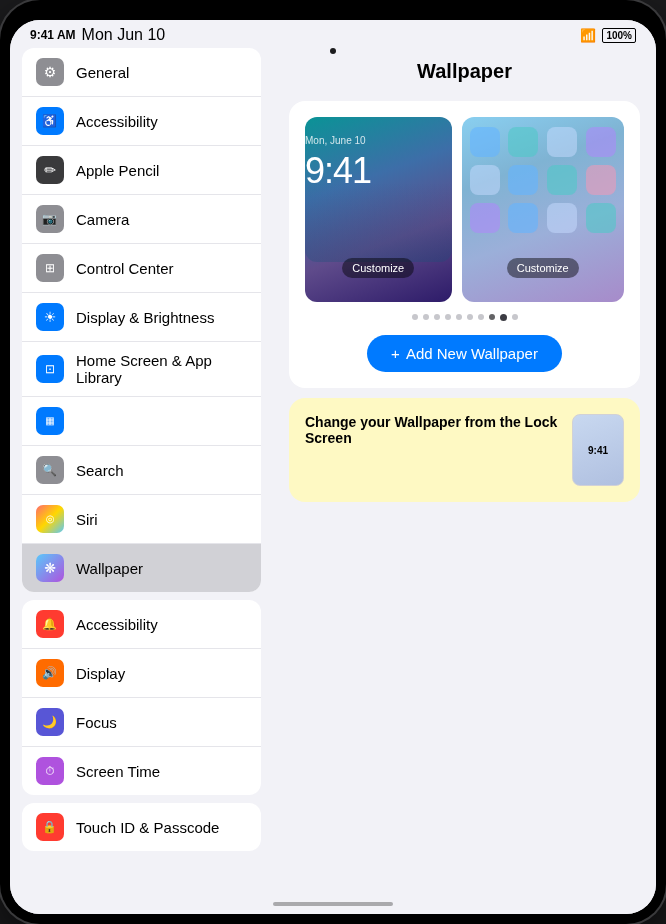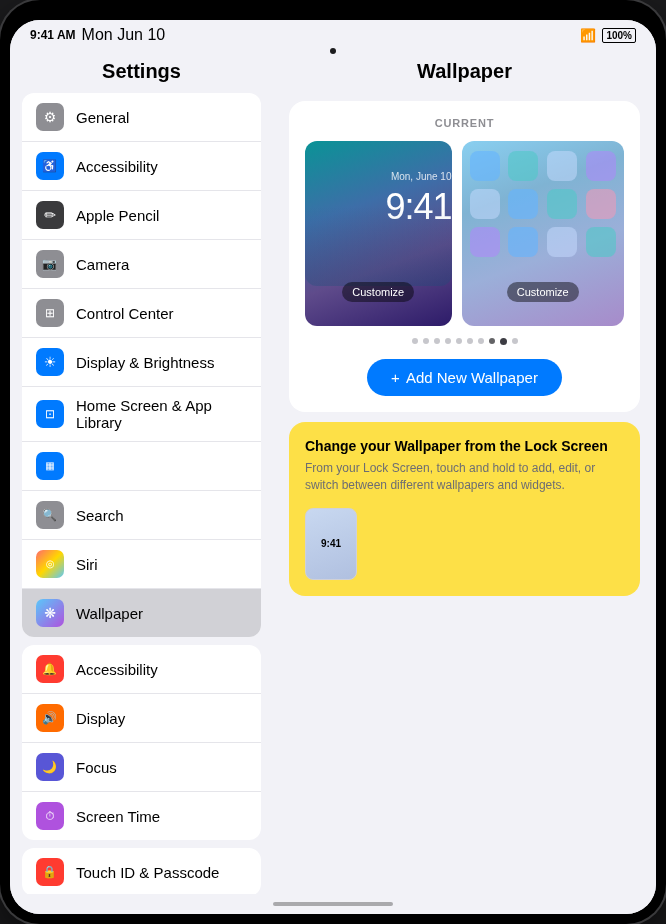--- a/index.html
+++ b/index.html
@@ -187,22 +187,22 @@
       overflow: hidden;
       position: relative;
       cursor: pointer;
     }
 
     
     .preview-lock {
       background: linear-gradient(160deg, #0a9396 0%, #3d6ea8 35%, #5f4b8b 65%, #2d1b69 100%);
       display: flex;
       flex-direction: column;
-      align-items: flex-end;
-      padding-top: 30px;
+      align-items: flex-start;
+      padding-top: 18px;
     }
 
     .preview-lock-time {
       font-size: 36px;
       font-weight: 200;
       color: #fff;
       letter-spacing: -1px;
     }
 
     
@@ -283,27 +283,26 @@
       padding: 10px 24px;
       border-radius: 22px;
       cursor: pointer;
       margin: 0 auto;
       width: fit-content;
     }
 
     
     .info-card {
       margin: 10px 16px;
-      background: #fde047;
+      background: #fef9c3;
       border-radius: 16px;
       padding: 16px;
       display: flex;
       gap: 14px;
       align-items: flex-start;
-      flex-direction: column;
     }
 
     .info-text { flex: 1; }
 
     .info-title {
       font-size: 14px;
       font-weight: 600;
       color: #000;
       margin-bottom: 6px;
     }
@@ -388,21 +387,20 @@
         <span style="font-size:13px;">📶</span>
         <span style="font-size:12px; display:flex; align-items:flex-start; gap:2px;">
           <span style="border:1.5px solid #000; border-radius:2px; padding:1px 3px; font-size:10px; font-weight:600;">100%</span>
         </span>
       </div>
     </div>
 
     <div class="main-content">
 
       <div class="sidebar">
-        <div class="sidebar-title">Settings</div>
 
         <div class="sidebar-scroll">
 
           <div class="sidebar-group">
             <div class="sidebar-item">
               <div class="sidebar-item-icon icon-gray">
                 <span class="icon-symbol">⚙</span>
               </div>
               <span class="sidebar-item-label">General</span>
             </div>
@@ -504,21 +502,20 @@
 
           </div>
 
         </div>
       </div>
 
       <div class="right-content">
         <div class="right-header">Wallpaper</div>
 
         <div class="wallpaper-card">
-          <div class="current-label">CURRENT</div>
 
           <div class="wallpaper-previews">
 
             <div class="wallpaper-preview preview-lock">
               <div style="font-size:10px; color:rgba(255,255,255,0.8); margin-bottom:4px;">Mon, June 10</div>
               <div class="preview-lock-time">9:41</div>
 
               <div style="position:absolute; bottom:40px; left:0; right:0; height:80px; background: linear-gradient(180deg, transparent 0%, rgba(20,80,120,0.3) 100%); border-radius:0 0 12px 12px;"></div>
               <div class="customize-btn">Customize</div>
             </div>
@@ -557,21 +554,20 @@
 
           <div class="add-wallpaper-btn">
             <span>+</span>
             <span> Add New Wallpaper</span>
           </div>
         </div>
 
         <div class="info-card">
           <div class="info-text">
             <div class="info-title">Change your Wallpaper from the Lock Screen</div>
-            <div class="info-desc">From your Lock Screen, touch and hold to add, edit, or switch between different wallpapers and widgets.</div>
           </div>
           <div class="info-thumb">
             <span class="info-thumb-time">9:41</span>
           </div>
         </div>
 
       </div>
     </div>
 
     <div class="home-indicator">

